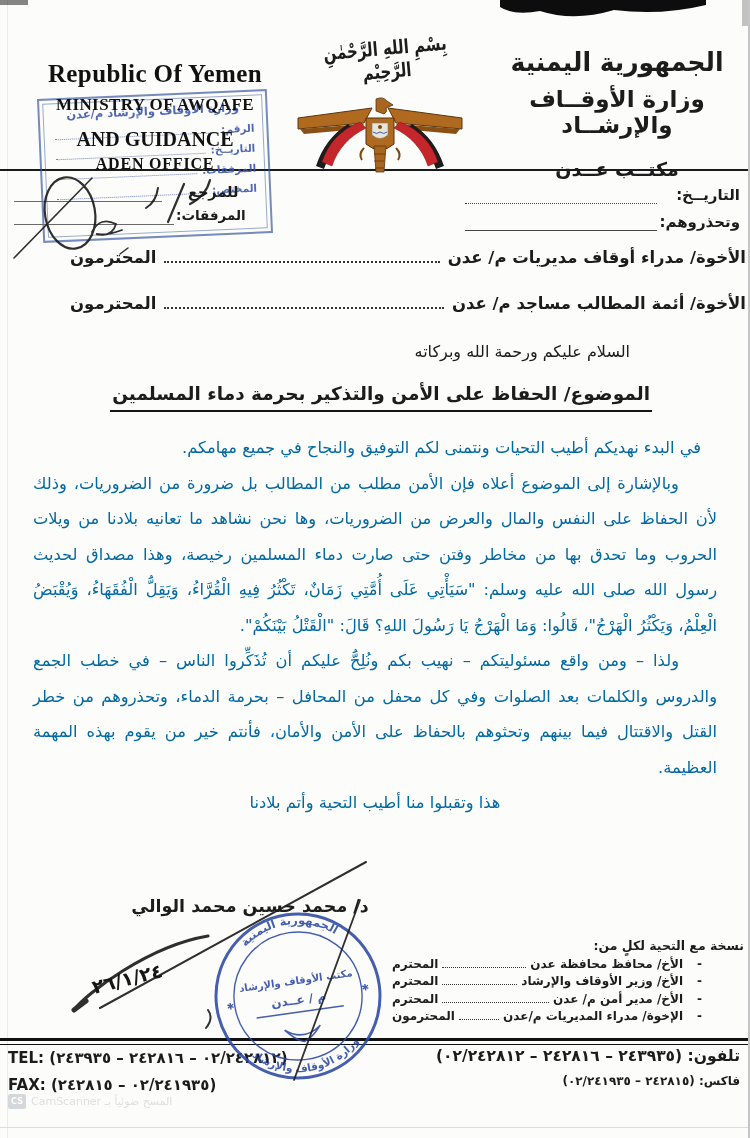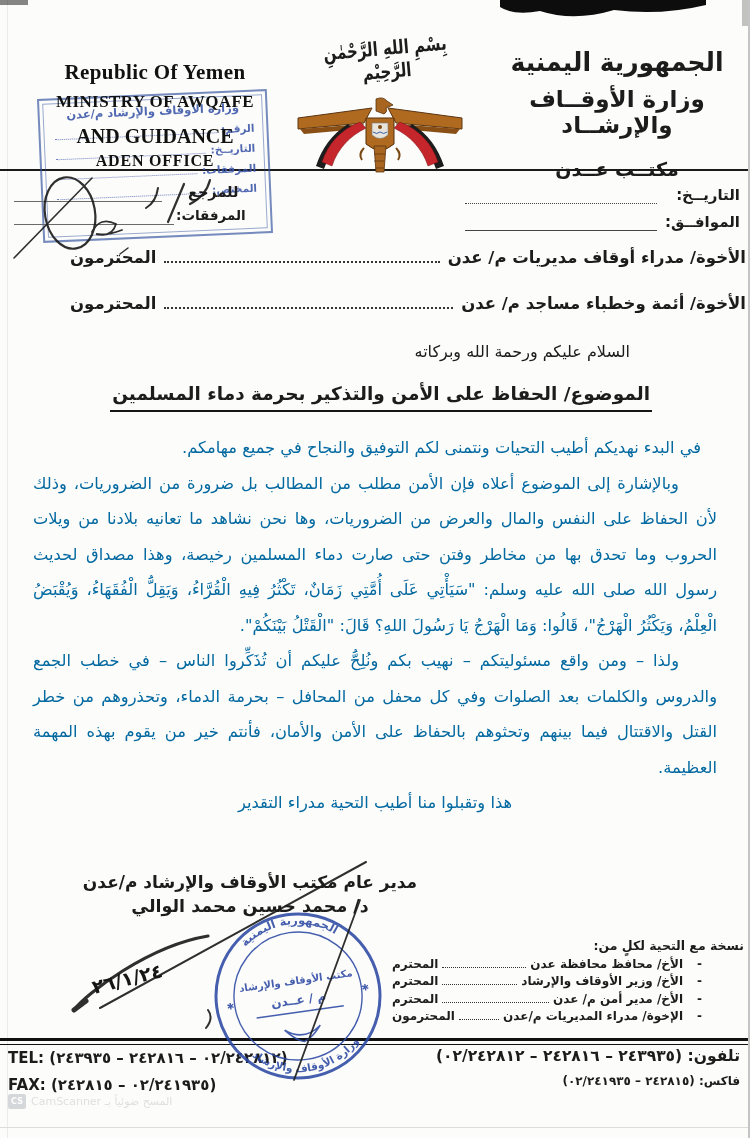--- a/index.html
+++ b/index.html
@@ -10,21 +10,21 @@
     color:#1c1c1c;
     border-right:2px solid #c4c4c4;
     box-sizing:border-box;
   }
   .abs{position:absolute;}
   .rtl{direction:rtl;}
 
   
   .en-head{left:30px;top:60px;width:250px;text-align:center;z-index:3;
     font-family:"Liberation Serif","DejaVu Serif",serif;color:#111;}
-  .en-country{font-size:21px;font-weight:bold;margin-bottom:7px;letter-spacing:.4px;}
+  .en-country{font-size:25px;font-weight:bold;margin-bottom:7px;letter-spacing:.4px;}
   .en-min{font-size:17px;font-weight:bold;letter-spacing:.4px;font-family:Liberation Serif, serif;}
   .en-min2{font-size:20px;font-weight:bold;margin-top:13px;}
   .en-office{font-size:16px;font-weight:bold;margin-top:4px;letter-spacing:.8px;}
 
   
   .rx-stamp{left:40px;top:94px;width:226px;height:140px;z-index:2;
     transform:rotate(-2.5deg);border:2px solid rgba(48,80,158,.75);opacity:.88;}
   .rx-inner{position:absolute;inset:3px;border:1px solid rgba(48,80,158,.55);
     padding:4px 8px;direction:rtl;color:#3a55a8;}
   .rx-title{font-size:11.5px;font-weight:bold;text-align:center;}
@@ -64,21 +64,21 @@
 
   .bodyflow{left:33px;top:430px;width:684px;direction:rtl;text-align:justify;
     font-size:16.3px;line-height:2.18;color:#0369a1;z-index:2;}
   .bodyflow p{margin:0;}
   .p-indent{text-indent:38px;}
   .p-first{text-indent:16px;margin-bottom:4px;}
   .closing{text-align:center;margin-top:8px;}
 
   .sig-block{left:64px;top:872px;width:372px;text-align:center;z-index:3;}
   .sig-title{font-size:17px;font-weight:bold;}
-  .sig-name{font-size:17.5px;font-weight:bold;margin-top:4px;}
+  .sig-name{font-size:17.5px;font-weight:bold;margin-top:24px;}
 
   
   .cc{left:392px;top:938px;width:354px;direction:rtl;z-index:2;}
   .cc-head{font-size:12.5px;font-weight:bold;padding-left:40px;text-align:left;direction:rtl;
     text-align:right;padding-right:2px;}
   .cc-row{display:flex;direction:rtl;align-items:flex-end;font-size:12px;font-weight:bold;
     padding-right:44px;margin-top:3.5px;}
   .cc-dash{margin-left:14px;}
   .cc-row .lead{flex:1;border-bottom:1.6px dotted #333;margin:0 4px 3px 4px;height:8px;}
   .cc-row .hon{white-space:nowrap;text-align:right;}
@@ -189,47 +189,46 @@
   <div class="abs ar-head rtl">
     <div class="ar-country">الجمهورية اليمنية</div>
     <div class="ar-ministry">وزارة الأوقــاف والإرشــاد</div>
     <div class="ar-office">مكتــب عــدن</div>
   </div>
 
   <div class="abs hr-header"></div>
 
   <div class="abs fld-label rtl" style="top:186px;">التاريــخ:</div>
   <div class="abs fld-dotted" style="top:203px;"></div>
-  <div class="abs fld-label rtl" style="top:213px;">الموافــق:</div>
+  <div class="abs fld-label rtl" style="top:213px;">وتحذروهم:</div>
   <div class="abs fld-solid" style="top:230px;"></div>
 
   <div class="abs rcp" style="top:248px;">
     <span>الأخوة/ مدراء أوقاف مديريات م/ عدن</span>
     <span class="lead"></span>
     <span class="hon">المحترمون</span>
   </div>
   <div class="abs rcp" style="top:294px;">
-    <span>الأخوة/ أئمة وخطباء مساجد م/ عدن</span>
+    <span>الأخوة/ أئمة المطالب مساجد م/ عدن</span>
     <span class="lead"></span>
     <span class="hon">المحترمون</span>
   </div>
 
   <div class="abs salutation rtl">السلام عليكم ورحمة الله وبركاته</div>
 
   <div class="abs subject rtl">الموضوع/ الحفاظ على الأمن والتذكير بحرمة دماء المسلمين</div>
 
   <div class="abs bodyflow">
     <p class="p-first">في البدء نهديكم أطيب التحيات ونتمنى لكم التوفيق والنجاح في جميع مهامكم.</p>
     <p class="p-indent">وبالإشارة إلى الموضوع أعلاه فإن الأمن مطلب من المطالب بل ضرورة من الضروريات، وذلك لأن الحفاظ على النفس والمال والعرض من الضروريات، وها نحن نشاهد ما تعانيه بلادنا من ويلات الحروب وما تحدق بها من مخاطر وفتن حتى صارت دماء المسلمين رخيصة، وهذا مصداق لحديث رسول الله صلى الله عليه وسلم: "سَيَأْتِي عَلَى أُمَّتِي زَمَانٌ، تَكْثُرُ فِيهِ الْقُرَّاءُ، وَيَقِلُّ الْفُقَهَاءُ، وَيُقْبَضُ الْعِلْمُ، وَيَكْثُرُ الْهَرْجُ"، قَالُوا: وَمَا الْهَرْجُ يَا رَسُولَ اللهِ؟ قَالَ: "الْقَتْلُ بَيْنَكُمْ".</p>
     <p class="p-indent">ولذا – ومن واقع مسئوليتكم – نهيب بكم ونُلِحُّ عليكم أن تُذَكِّروا الناس – في خطب الجمع والدروس والكلمات بعد الصلوات وفي كل محفل من المحافل – بحرمة الدماء، وتحذروهم من خطر القتل والاقتتال فيما بينهم وتحثوهم بالحفاظ على الأمن والأمان، فأنتم خير من يقوم بهذه المهمة العظيمة.</p>
-    <p class="closing">هذا وتقبلوا منا أطيب التحية مدراء التقدير</p>
+    <p class="closing">هذا وتقبلوا منا أطيب التحية وأتم بلادنا</p>
   </div>
 
   <div class="abs sig-block rtl">
-    <div class="sig-title">مدير عام مكتب الأوقاف والإرشاد م/عدن</div>
     <div class="sig-name">د/ محمد حسين محمد الوالي</div>
   </div>
 
   <svg class="abs" style="left:210px;top:908px;width:176px;height:176px;z-index:5;transform:rotate(-8deg);opacity:.88" viewBox="0 0 176 176">
     <defs>
       <path id="rsTop" d="M16,88 A72,72 0 0 1 160,88"></path>
       <path id="rsBot" d="M12,88 A76,76 0 0 0 164,88"></path>
     </defs>
     <g stroke="#2c49a4" fill="none">
       <circle cx="88" cy="88" r="82" stroke-width="3"></circle>

